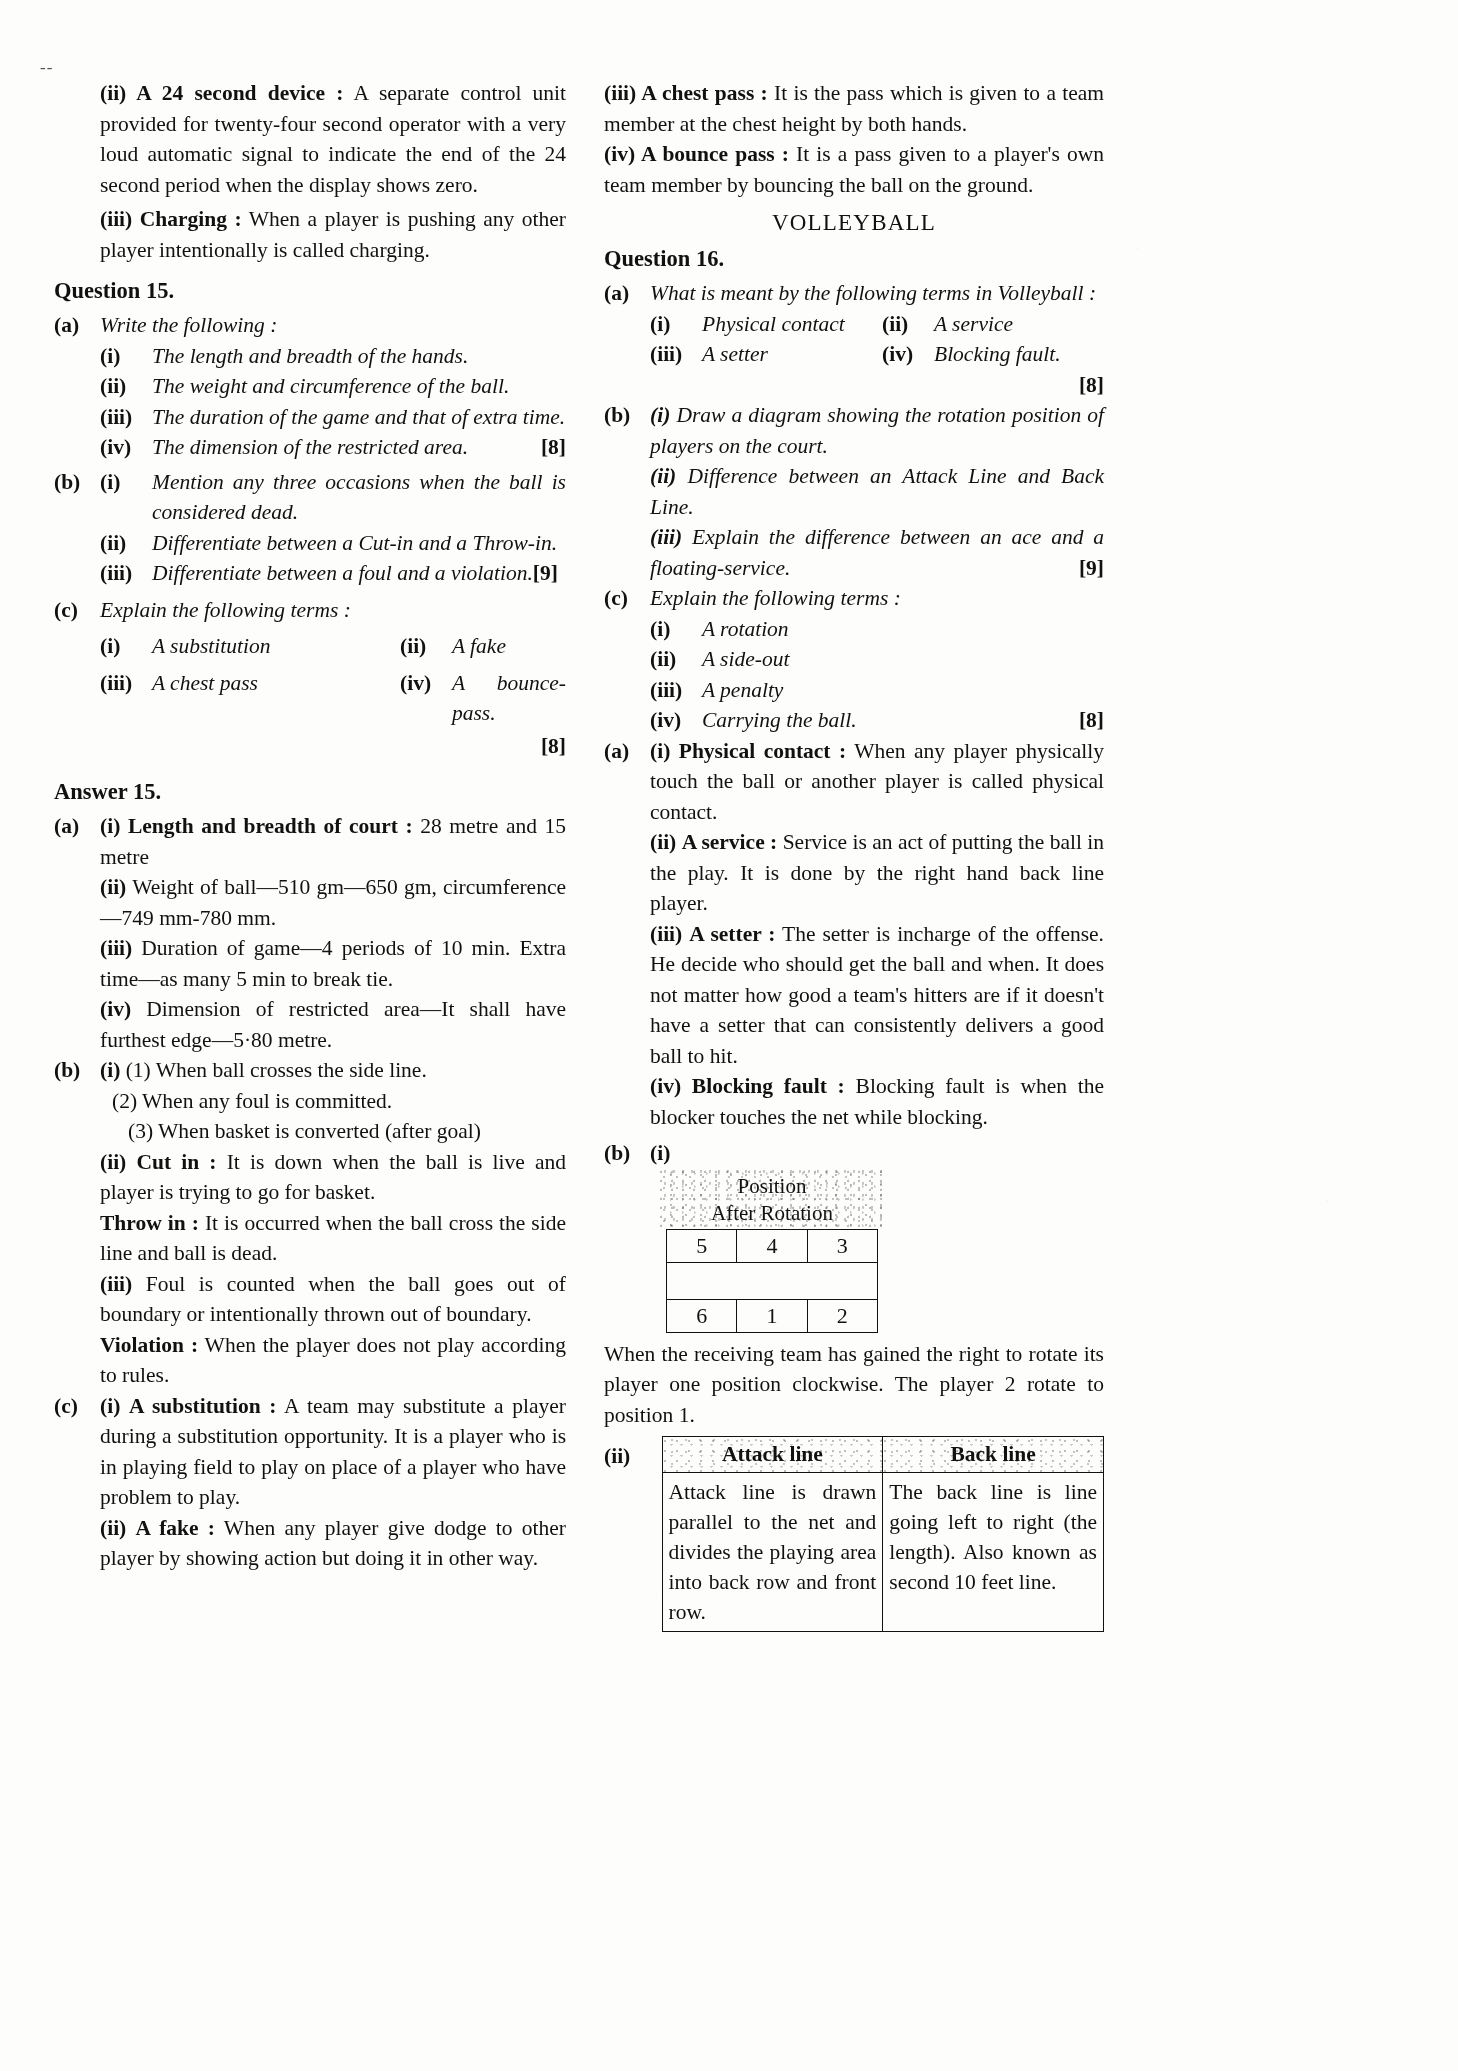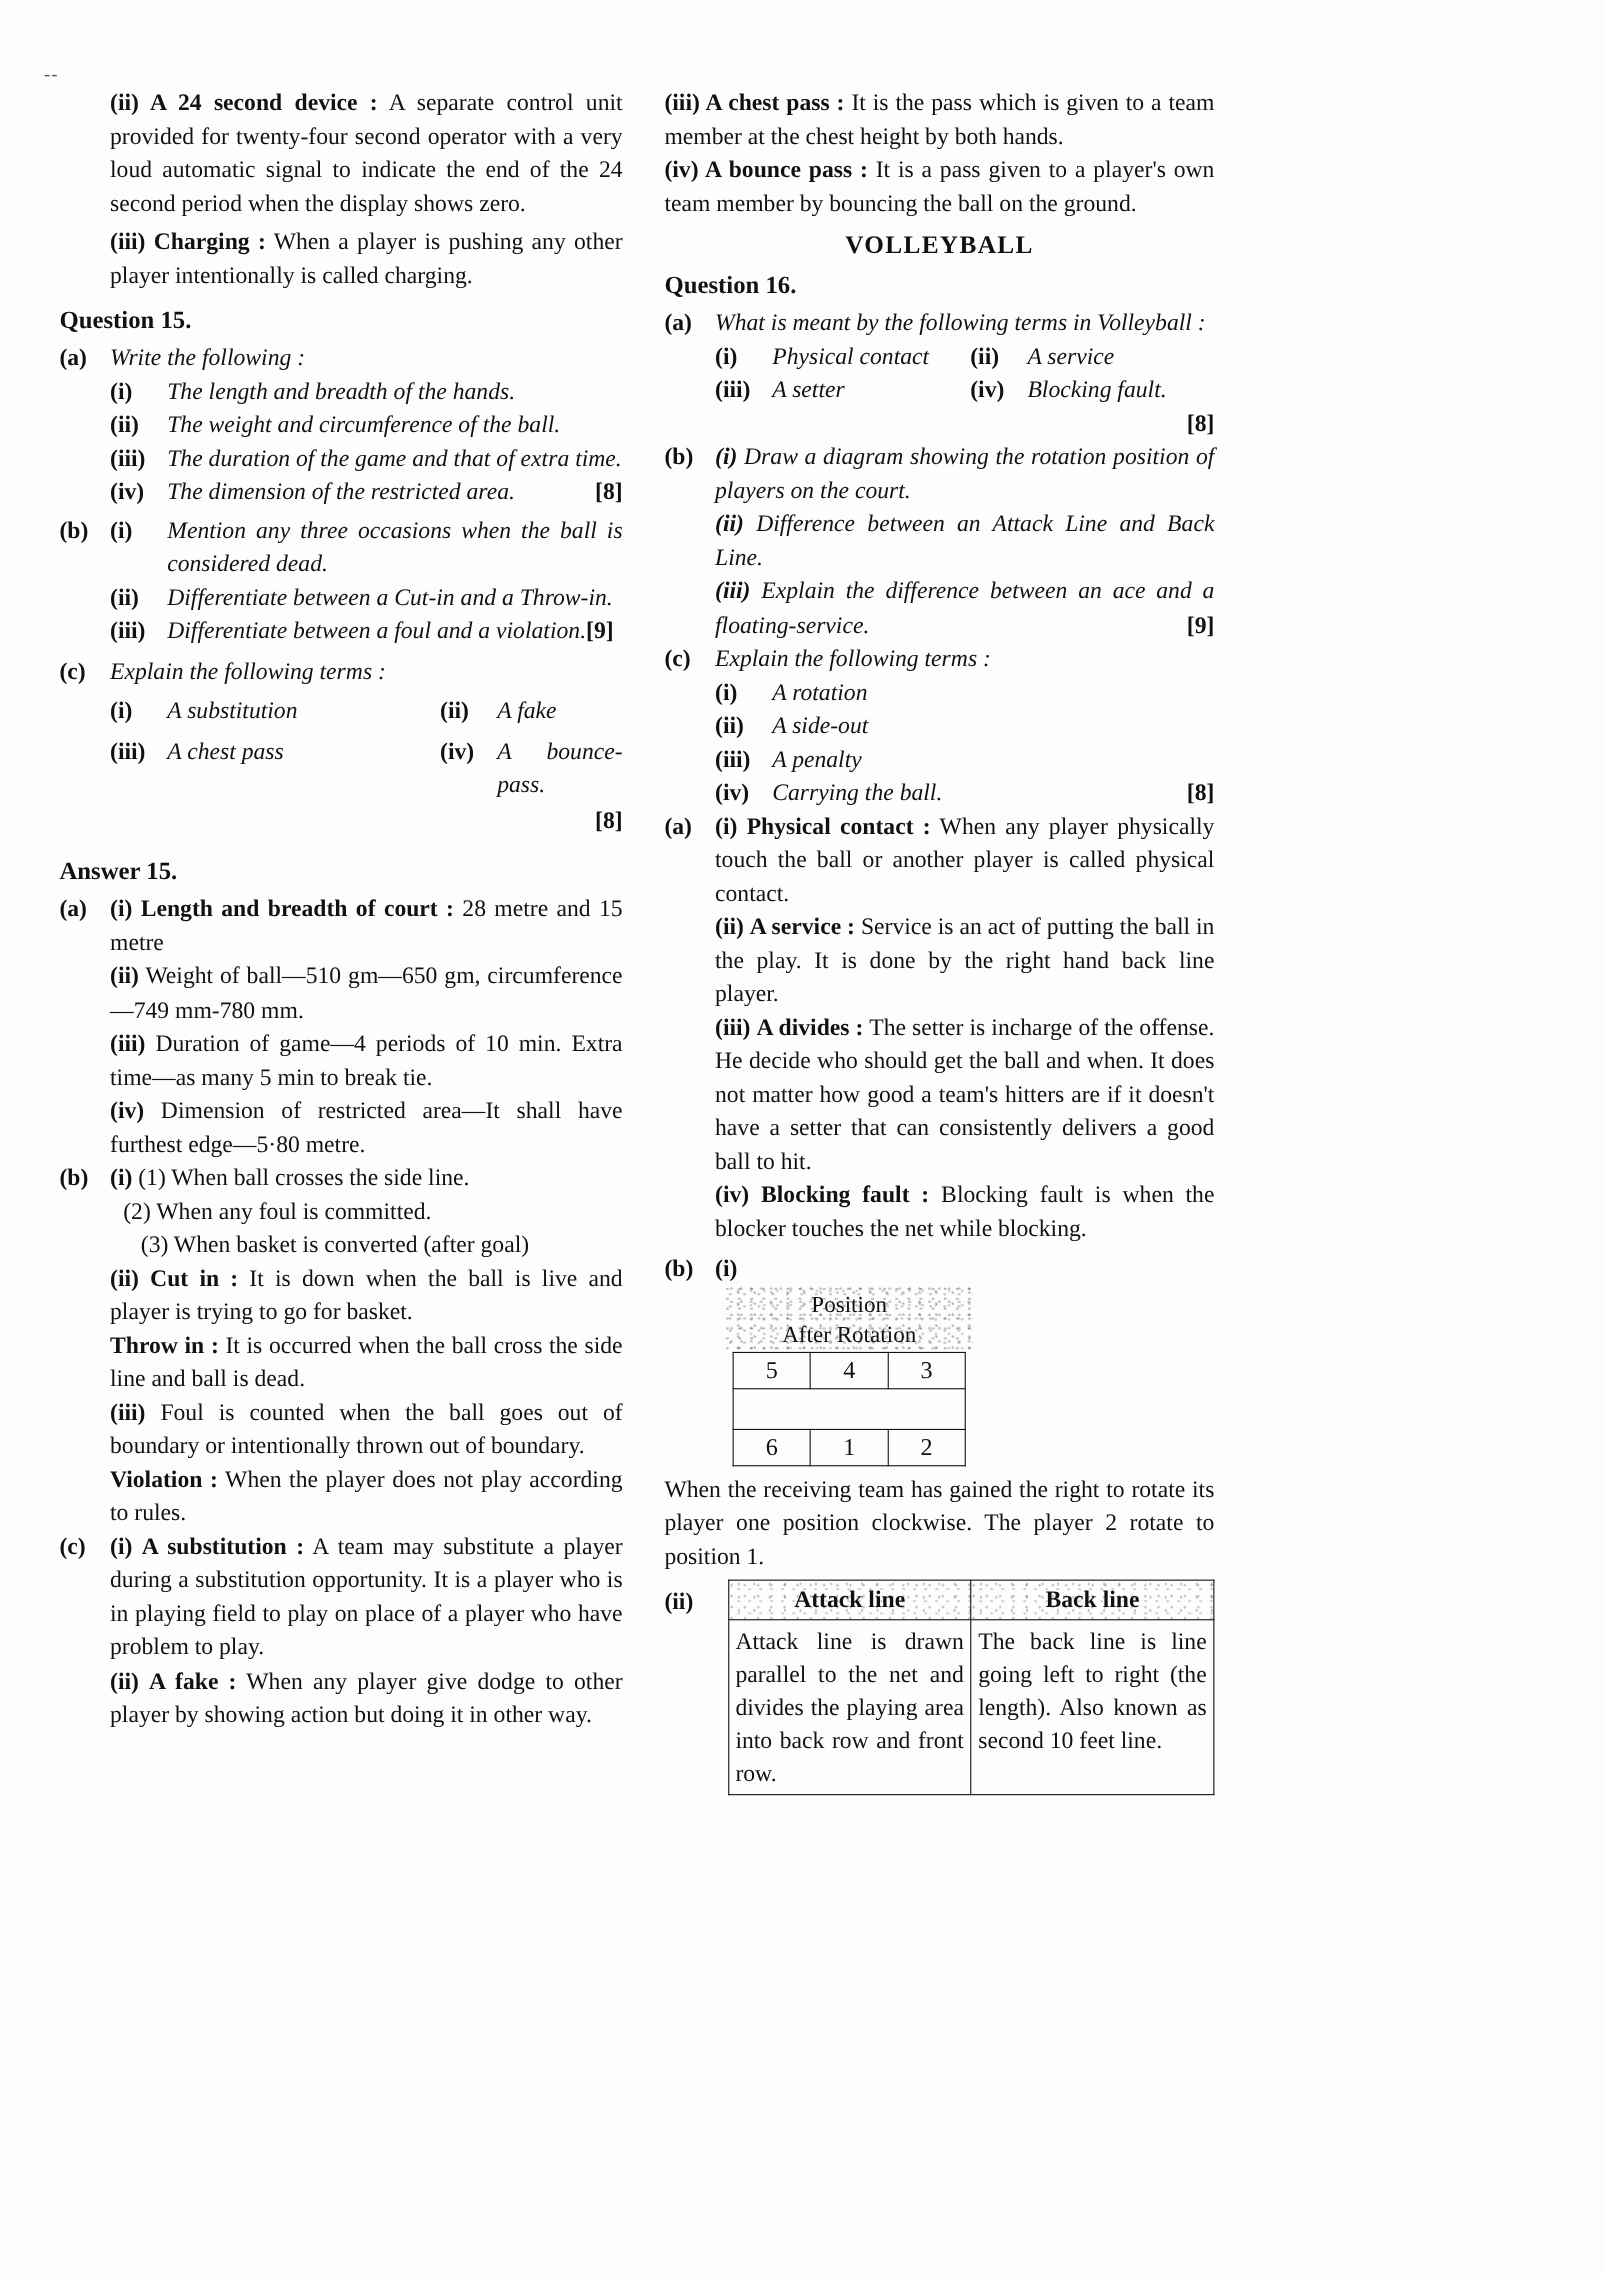--- a/index.html
+++ b/index.html
@@ -66,21 +66,21 @@
   .body{flex:1 1 auto;}
   .indent1{margin-left:46px;}
   .head{
     font-weight:bold;
     font-size:22.5px;
     line-height:34px;
     margin:9px 0 2px 0;
   }
   .center-head{
     text-align:center;
-    font-weight:bold;
+    font-weight:normal;
     font-size:23px;
     letter-spacing:1.2px;
     margin:10px 0 6px 0;
   }
   .marks{float:right;font-weight:bold;font-style:normal;}
   .rowline{display:flex;}
   .rowline .c1{flex:0 0 300px;}
   .rowline .c2{flex:1 1 auto;}
   .just{text-align:justify;text-justify:inter-word;}
 
@@ -417,21 +417,21 @@
             <span class="b">Physical contact :</span>
             <span>When any player physically touch the ball or another player is called physical contact.</span>
           </p>
           <p class="ln just">
             <span class="b">(ii)</span>
             <span class="b">A service :</span>
             <span>Service is an act of putting the ball in the play. It is done by the right hand back line player.</span>
           </p>
           <p class="ln just">
             <span class="b">(iii)</span>
-            <span class="b">A divides :</span>
+            <span class="b">A setter :</span>
             <span>The setter is incharge of the offense. He decide who should get the ball and when. It does not matter how good a team's hitters are if it doesn't have a setter that can consistently delivers a good ball to hit.</span>
           </p>
           <p class="ln just">
             <span class="b">(iv)</span>
             <span class="b">Blocking fault :</span>
             <span>Blocking fault is when the blocker touches the net while blocking.</span>
           </p>
         </div>
       </div>
 

